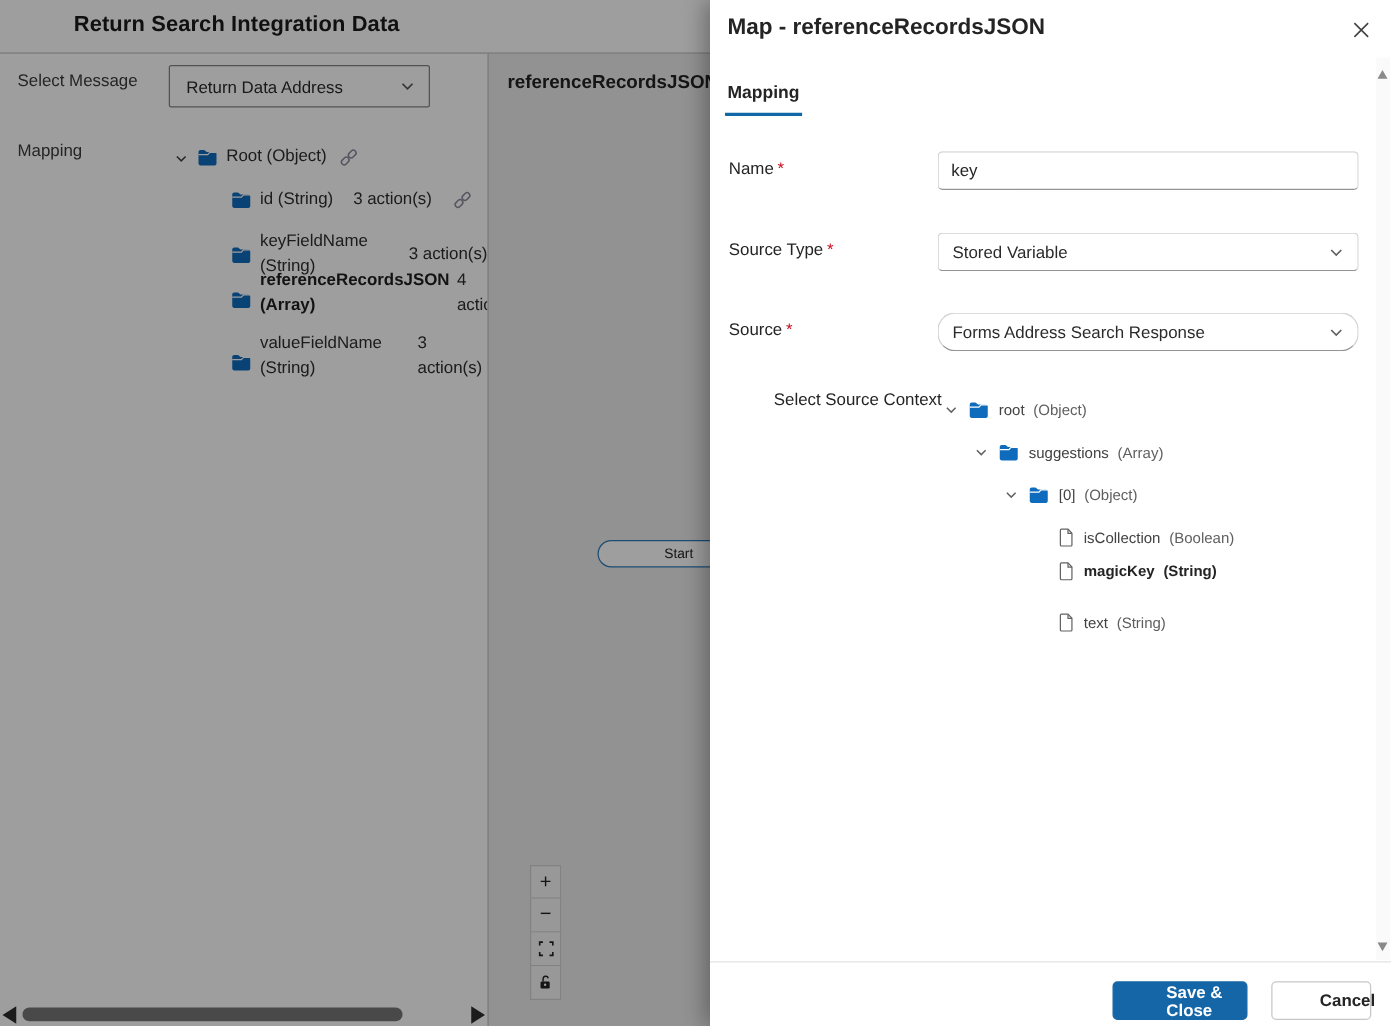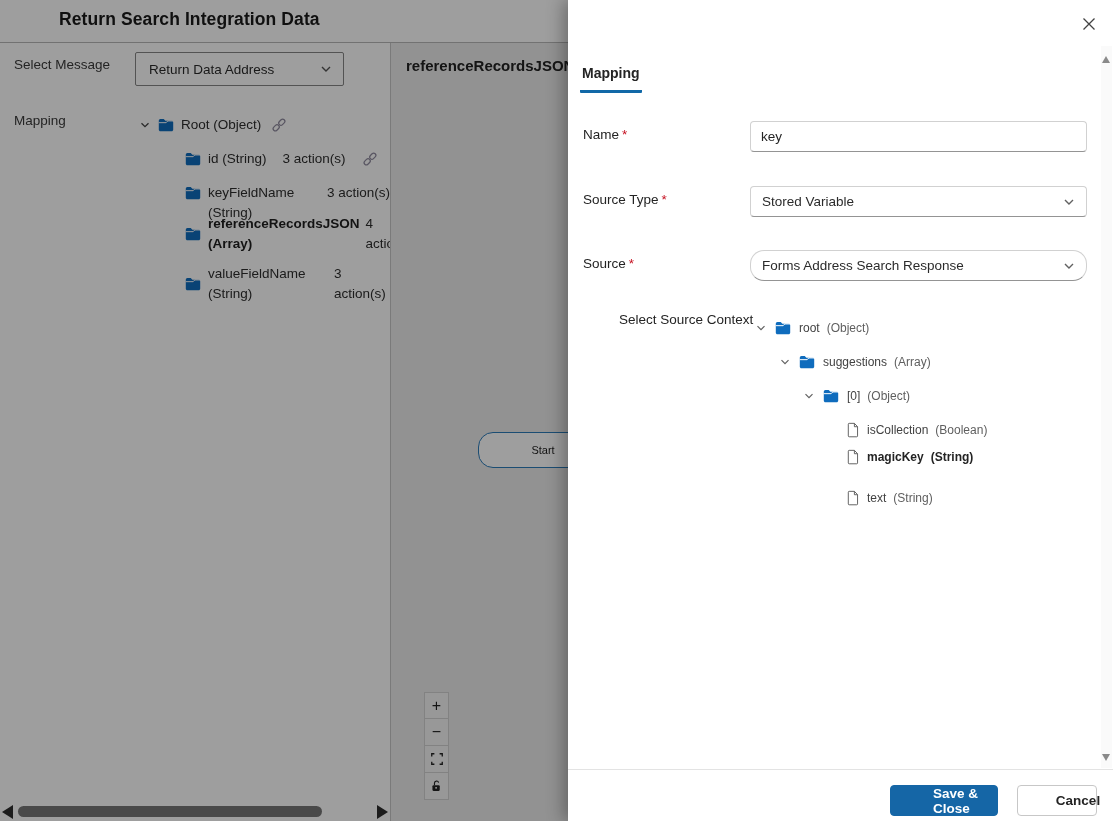--- a/index.html
+++ b/index.html
@@ -9,31 +9,31 @@
   .abs { position:absolute; }
 
   
   .titlebar { left:0; top:0; width:568px; height:43px; background:#fff; border-bottom:1px solid #b9b9b9; }
   .page-title { left:20px; top:9px; font-size:17.5px; font-weight:700; color:#1a1a1a; letter-spacing:.1px;margin-left:39px; }
   .left-panel { left:0; top:43px; width:390px; height:778px; background:#fff; overflow:hidden; }
   .field-label { font-size:13.5px; color:#3a3a3a; }
   .dropdown { display:flex; align-items:center; background:#fff; border:1px solid #868686; border-radius:2px; font-size:13.5px; color:#2b2b2b; padding:0 10px 0 13px; }
   .dropdown .dd-text { flex:1 1 auto; white-space:nowrap; overflow:hidden; }
   .sel-msg { left:135px; top:9px; width:209px; height:34px; }
-  .tree-row { display:flex; align-items:flex-start; font-size:13.5px; color:#2e2e2e; line-height:20px; }
+  .tree-row { display:flex; align-items:center; font-size:13.5px; color:#2e2e2e; line-height:20px; }
   .tree-row .icon { flex:0 0 auto; margin-top:1px; }
   .t-label { max-width:160px; }
   .t-actions { white-space:nowrap; color:#2e2e2e; }
   .t-actions.wrap { white-space:normal; width:44px; }
   .bold { font-weight:700; color:#1f1f1f; }
   .gap6 { margin-left:6px; } .gap10 { margin-left:10px; } .gap16 { margin-left:16px; }
 
   .canvas { left:390px; top:43px; width:178px; height:778px; background:#ececec; border-left:1px solid #c6c6c6; overflow:hidden; }
   .canvas-title { left:15px; top:14px; font-size:15px; font-weight:700; color:#222; white-space:nowrap; }
-  .start-btn { left:87px; top:389px; width:130px; height:36px; border:1.5px solid #2c7cba; border-radius:15px; background:#fff; font-size:11px; color:#1f1f1f; display:flex; align-items:center; justify-content:center; }
+  .start-btn { left:87px; top:389px; width:130px; height:22px; border:1.5px solid #2c7cba; border-radius:15px; background:#fff; font-size:11px; color:#1f1f1f; display:flex; align-items:center; justify-content:center; }
   .zoomctrl { left:33px; top:649px; width:25px; display:flex; flex-direction:column; }
   .zoomctrl .zbtn { width:25px; height:27px; background:#f6f6f6; border:1px solid #d2d2d2; border-top-width:0; display:flex; align-items:center; justify-content:center; font-size:16px; color:#222; }
   .zoomctrl .zbtn:first-child { border-top-width:1px; }
 
   .h-thumb { left:18px; top:806px; width:304px; height:11px; border-radius:6px; background:#777; }
   .h-arrow { width:0; height:0; border-style:solid; }
   .h-arrow.left { left:2px; top:805px; border-width:7px 11px 7px 0; border-color:transparent #2e2e2e transparent transparent; }
   .h-arrow.right { left:377px; top:805px; border-width:7px 0 7px 11px; border-color:transparent transparent transparent #2e2e2e; }
 
   .backdrop { left:0; top:0; width:568px; height:821px; background:rgba(0,0,0,.38); }
@@ -189,20 +189,21 @@
     </div>
   </div>
 
   <div class="abs h-arrow left"></div>
   <div class="abs h-thumb"></div>
   <div class="abs h-arrow right"></div>
 
   <div class="abs backdrop"></div>
 
   <div class="abs modal">
+    <div class="abs modal-title">Map - referenceRecordsJSON</div>
     <div class="abs close-btn">
       <span>
         <svg width="16" height="16" viewBox="0 0 16 16">
             <path d="M2.5 2.5l11 11M13.5 2.5l-11 11" stroke="#424242" stroke-width="1.3"></path>
           </svg>
       </span>
     </div>
 
     <div class="abs tab">Mapping</div>
 

